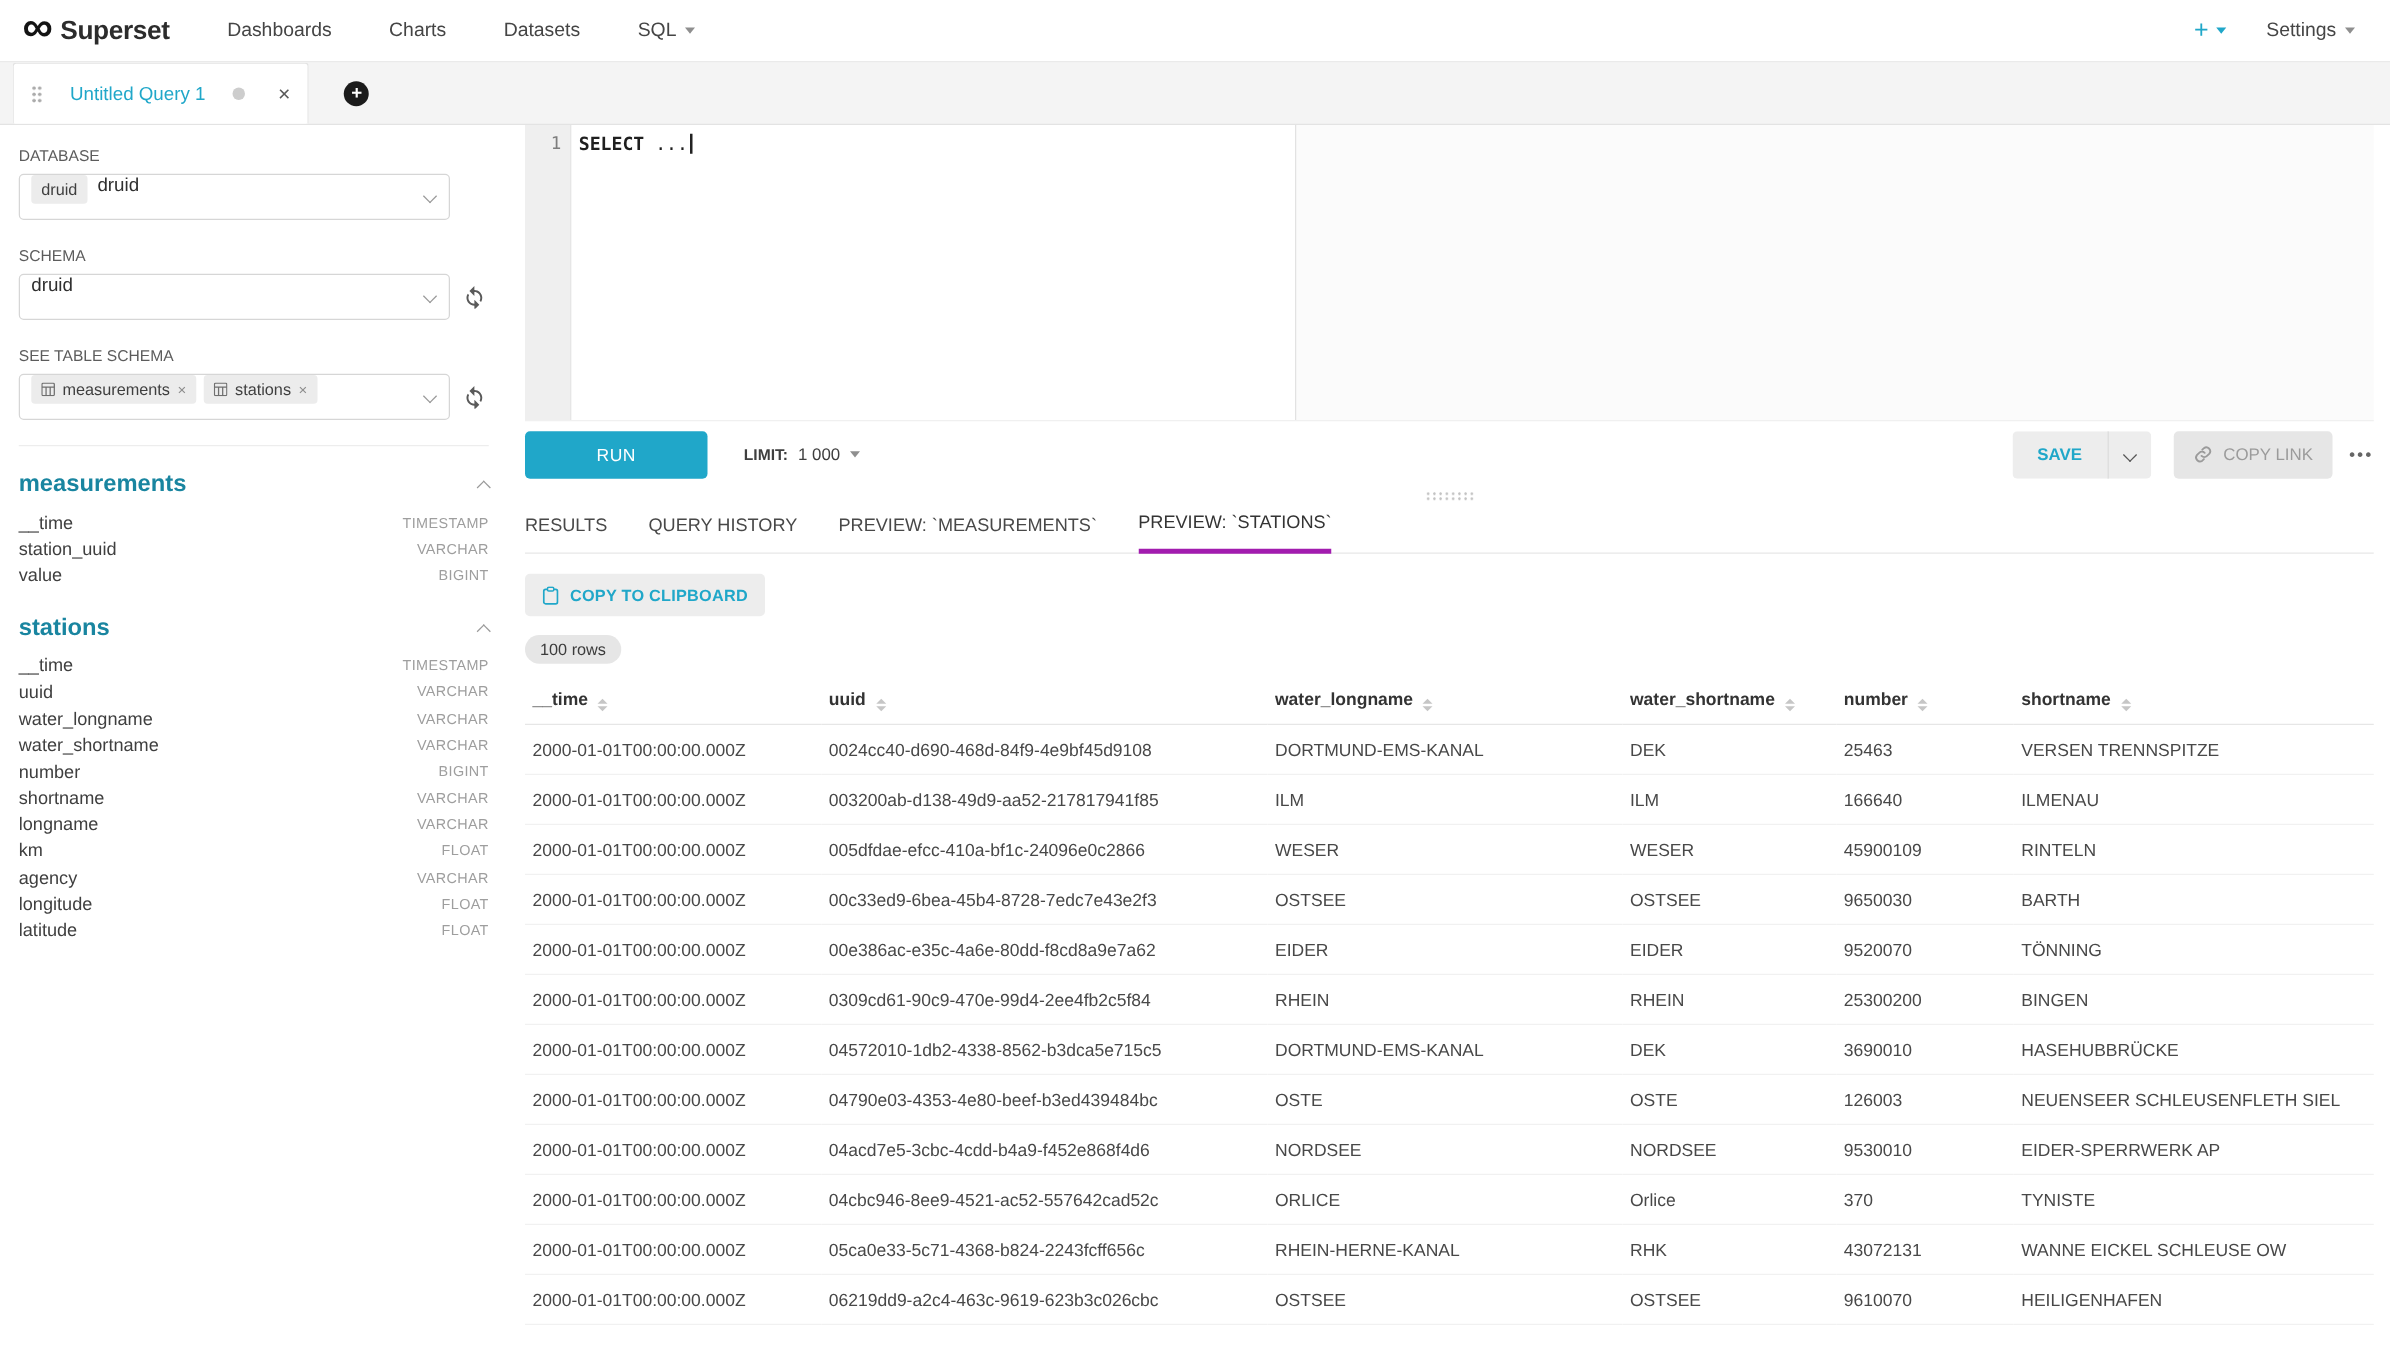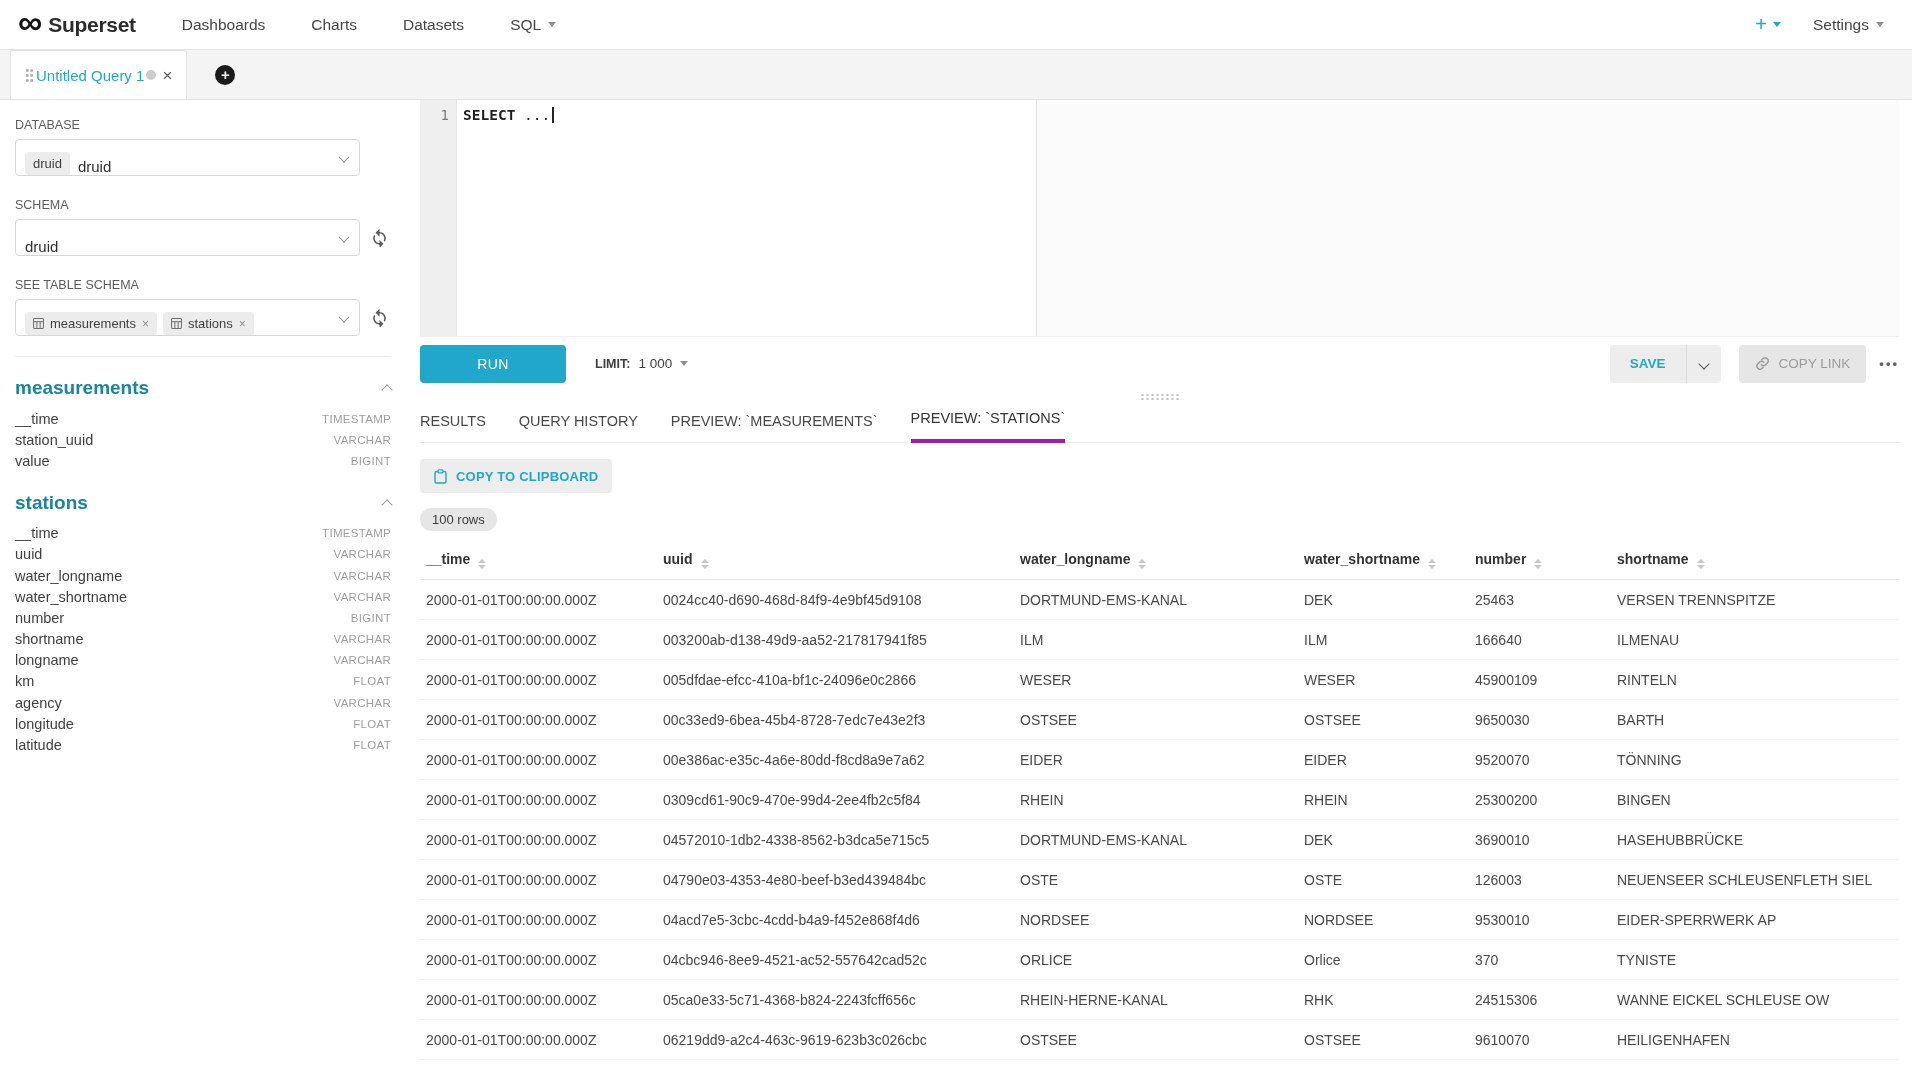--- a/index.html
+++ b/index.html
@@ -13,34 +13,34 @@
   .brand { font-size:21px; font-weight:700; color:#2c2c2c; margin-left:6px; letter-spacing:-0.3px; }
   .nav-items { display:flex; gap:46px; margin-left:46px; }
   .nav-item { font-size:15.5px; color:#454545; display:flex; align-items:center; gap:7px; cursor:pointer; }
   .nav-right { margin-left:auto; display:flex; align-items:center; gap:32px; }
   .plus-btn { color:#20a7c9; font-size:20px; display:flex; align-items:center; gap:6px; cursor:pointer; }
   .settings-btn { font-size:15.5px; color:#454545; display:flex; gap:7px; align-items:center; cursor:pointer; }
   .caret { width:0; height:0; border-left:4px solid transparent; border-right:4px solid transparent; border-top:5px solid #8f8f8f; display:inline-block; }
   .caret.teal { border-top-color:#20a7c9; }
   
   .tabbar { height:50px; background:#f4f4f4; border-bottom:1px solid #e3e3e3; display:flex; align-items:stretch; padding-left:10px; }
-  .qtab { background:#fff; border:1px solid #e3e3e3; border-bottom:none; border-radius:3px 3px 0 0; display:flex; align-items:center; gap:2px; padding:0 14px;text-align:center; }
+  .qtab { background:#fff; border:1px solid #e3e3e3; border-bottom:none; border-radius:3px 3px 0 0; display:flex; align-items:center; gap:22px; padding:0 14px;text-align:center; }
   .drag-dots { width:9px; height:15px; background-image:radial-gradient(#ababab 1.2px, transparent 1.4px); background-size:4.5px 5px; }
   .qtab-label { color:#20a7c9; font-size:15px; white-space:nowrap; }
   .state-dot { width:10px; height:10px; border-radius:50%; background:#cdcdcd; }
   .tab-close { color:#5a5a5a; font-size:17px; margin-left:4px; cursor:pointer; line-height:1; }
   .add-tab { width:20px; height:20px; border-radius:50%; background:#1b1b1b; color:#fff; font-size:15px; font-weight:700; display:flex; align-items:center; justify-content:center; align-self:center; margin-left:28px; line-height:1; cursor:pointer; }
   
   .layout { display:flex; height:981px; }
   .sidebar { width:410px; flex:none; padding:18px 17px 0 15px; }
   .sb-content { width:376px; }
   .field-label { font-size:12.5px; color:#5c5c5c; margin:22px 0 7px; }
   .field-label.first { margin-top:0; }
   .control-row { display:flex; align-items:center; }
-  .select { width:345px; height:37px; border:1px solid #d6d6d6; border-radius:4px; background:#fff; display:flex; align-items:flex-end; padding:0 26px 0 9px; position:relative; gap:8px; cursor:pointer; }
+  .select { width:345px; height:37px; border:1px solid #d6d6d6; border-radius:4px; background:#fff; display:flex; align-items:flex-start; padding:0 26px 0 9px; position:relative; gap:8px; cursor:pointer; }
   .chev { display:inline-block; width:8px; height:8px; border-right:1.6px solid #9a9a9a; border-bottom:1.6px solid #9a9a9a; }
   .chev.down { transform:rotate(45deg); }
   .chev.up { transform:rotate(-135deg); margin-top:4px; }
   .select .chev.down { position:absolute; right:11px; top:13px; }
   .sel-pill { background:#ececec; border-radius:3px; padding:4px 8px; font-size:13px; color:#3f3f3f; display:flex; align-items:center; gap:6px; white-space:nowrap; }
   .sel-value { font-size:15px; color:#2f2f2f; }
   .pill-x { color:#8c8c8c; font-size:12px; cursor:pointer; }
   .refresh-btn { margin-left:10px; display:flex; cursor:pointer; }
   .sb-divider { border:none; border-top:1px solid #ededed; margin:20px 0 0; width:376px; }
   .tbl-head { display:flex; align-items:center; justify-content:space-between; margin:20px 0 9px; cursor:pointer; }
@@ -444,21 +444,21 @@
               <td>ORLICE</td>
               <td>Orlice</td>
               <td>370</td>
               <td>TYNISTE</td>
             </tr>
             <tr>
               <td>2000-01-01T00:00:00.000Z</td>
               <td>05ca0e33-5c71-4368-b824-2243fcff656c</td>
               <td>RHEIN-HERNE-KANAL</td>
               <td>RHK</td>
-              <td>24515306</td>
+              <td>43072131</td>
               <td>WANNE EICKEL SCHLEUSE OW</td>
             </tr>
             <tr>
               <td>2000-01-01T00:00:00.000Z</td>
               <td>06219dd9-a2c4-463c-9619-623b3c026cbc</td>
               <td>OSTSEE</td>
               <td>OSTSEE</td>
               <td>9610070</td>
               <td>HEILIGENHAFEN</td>
             </tr>

